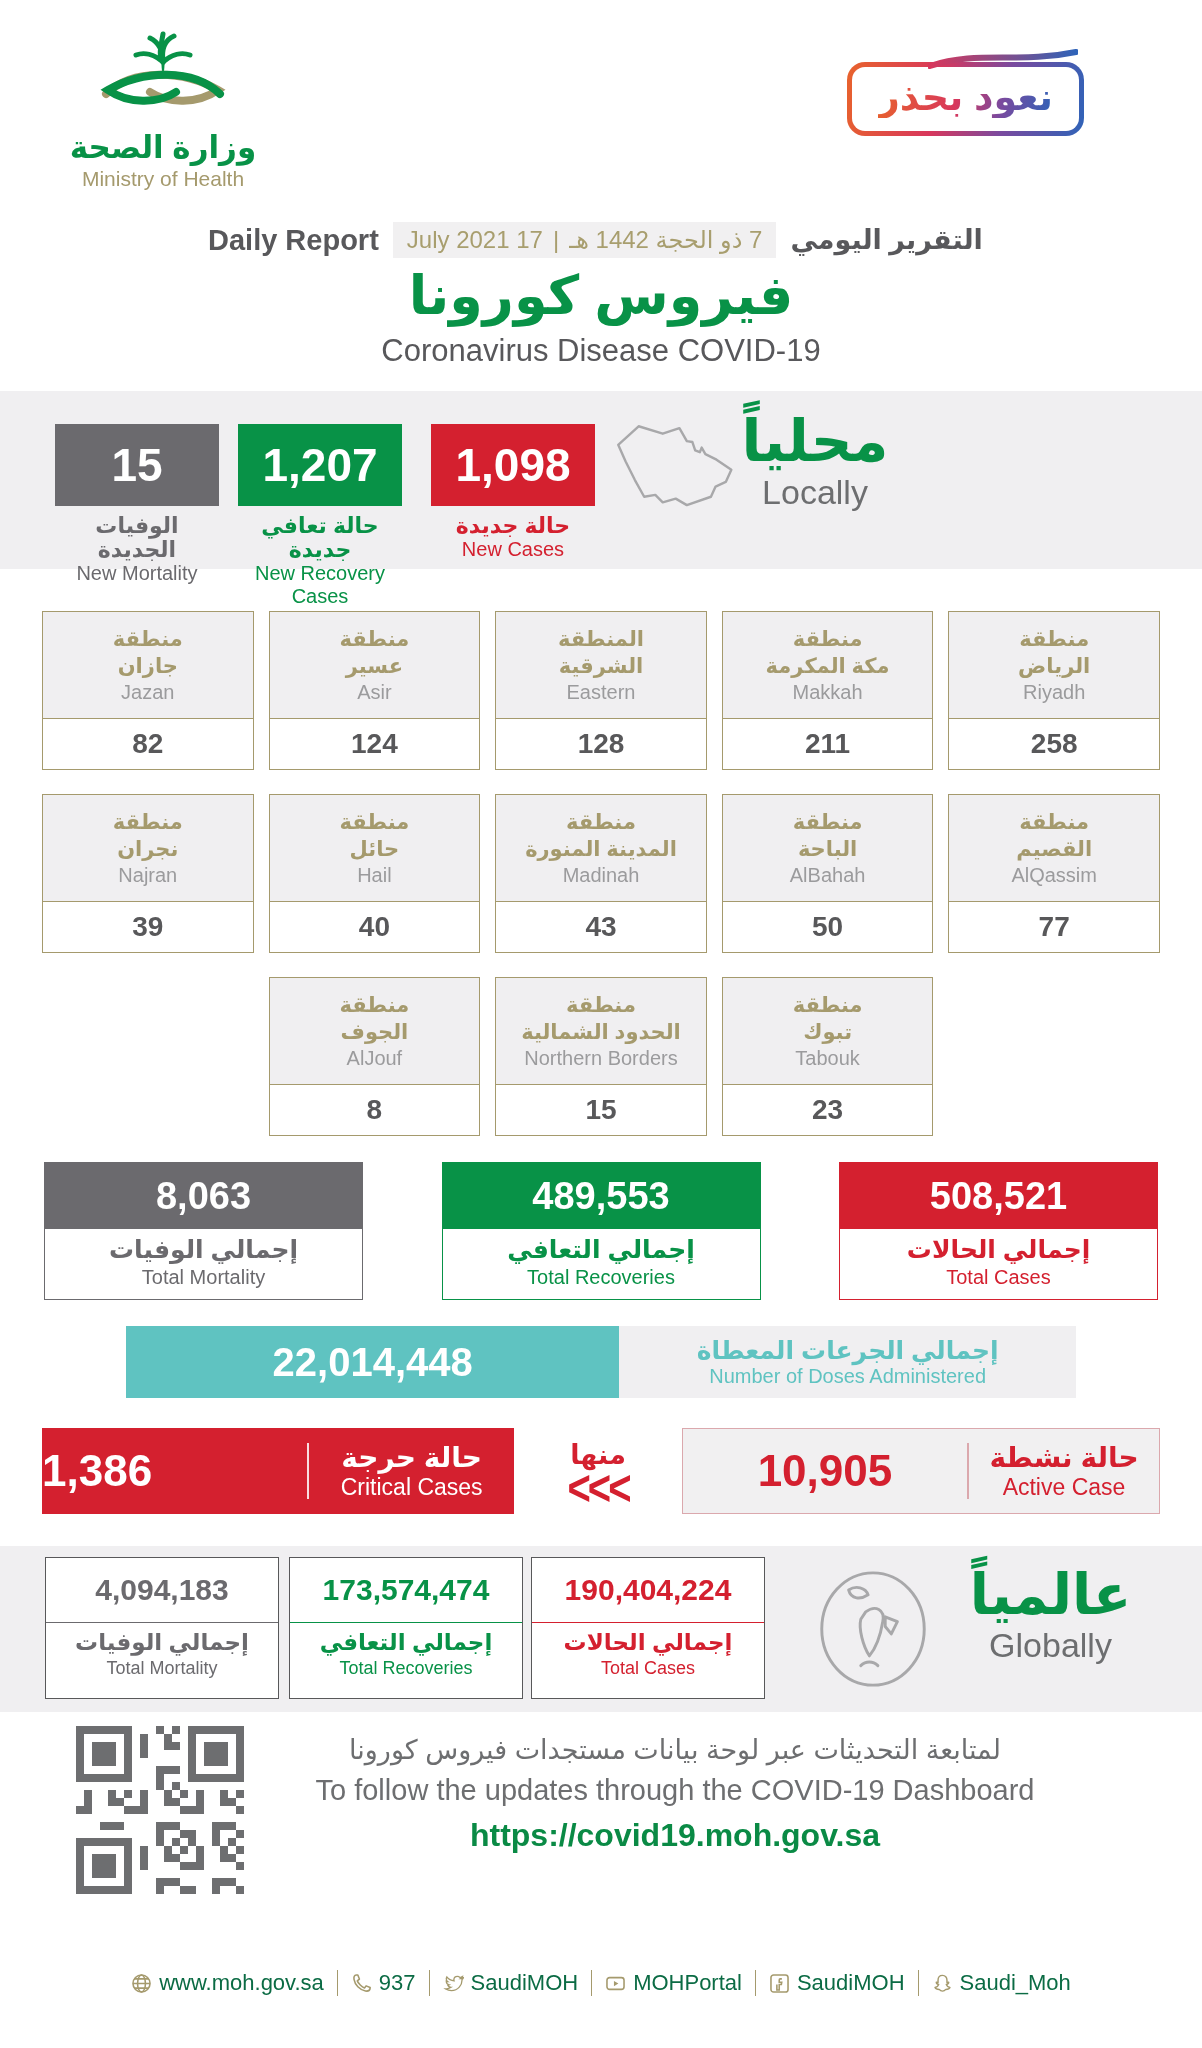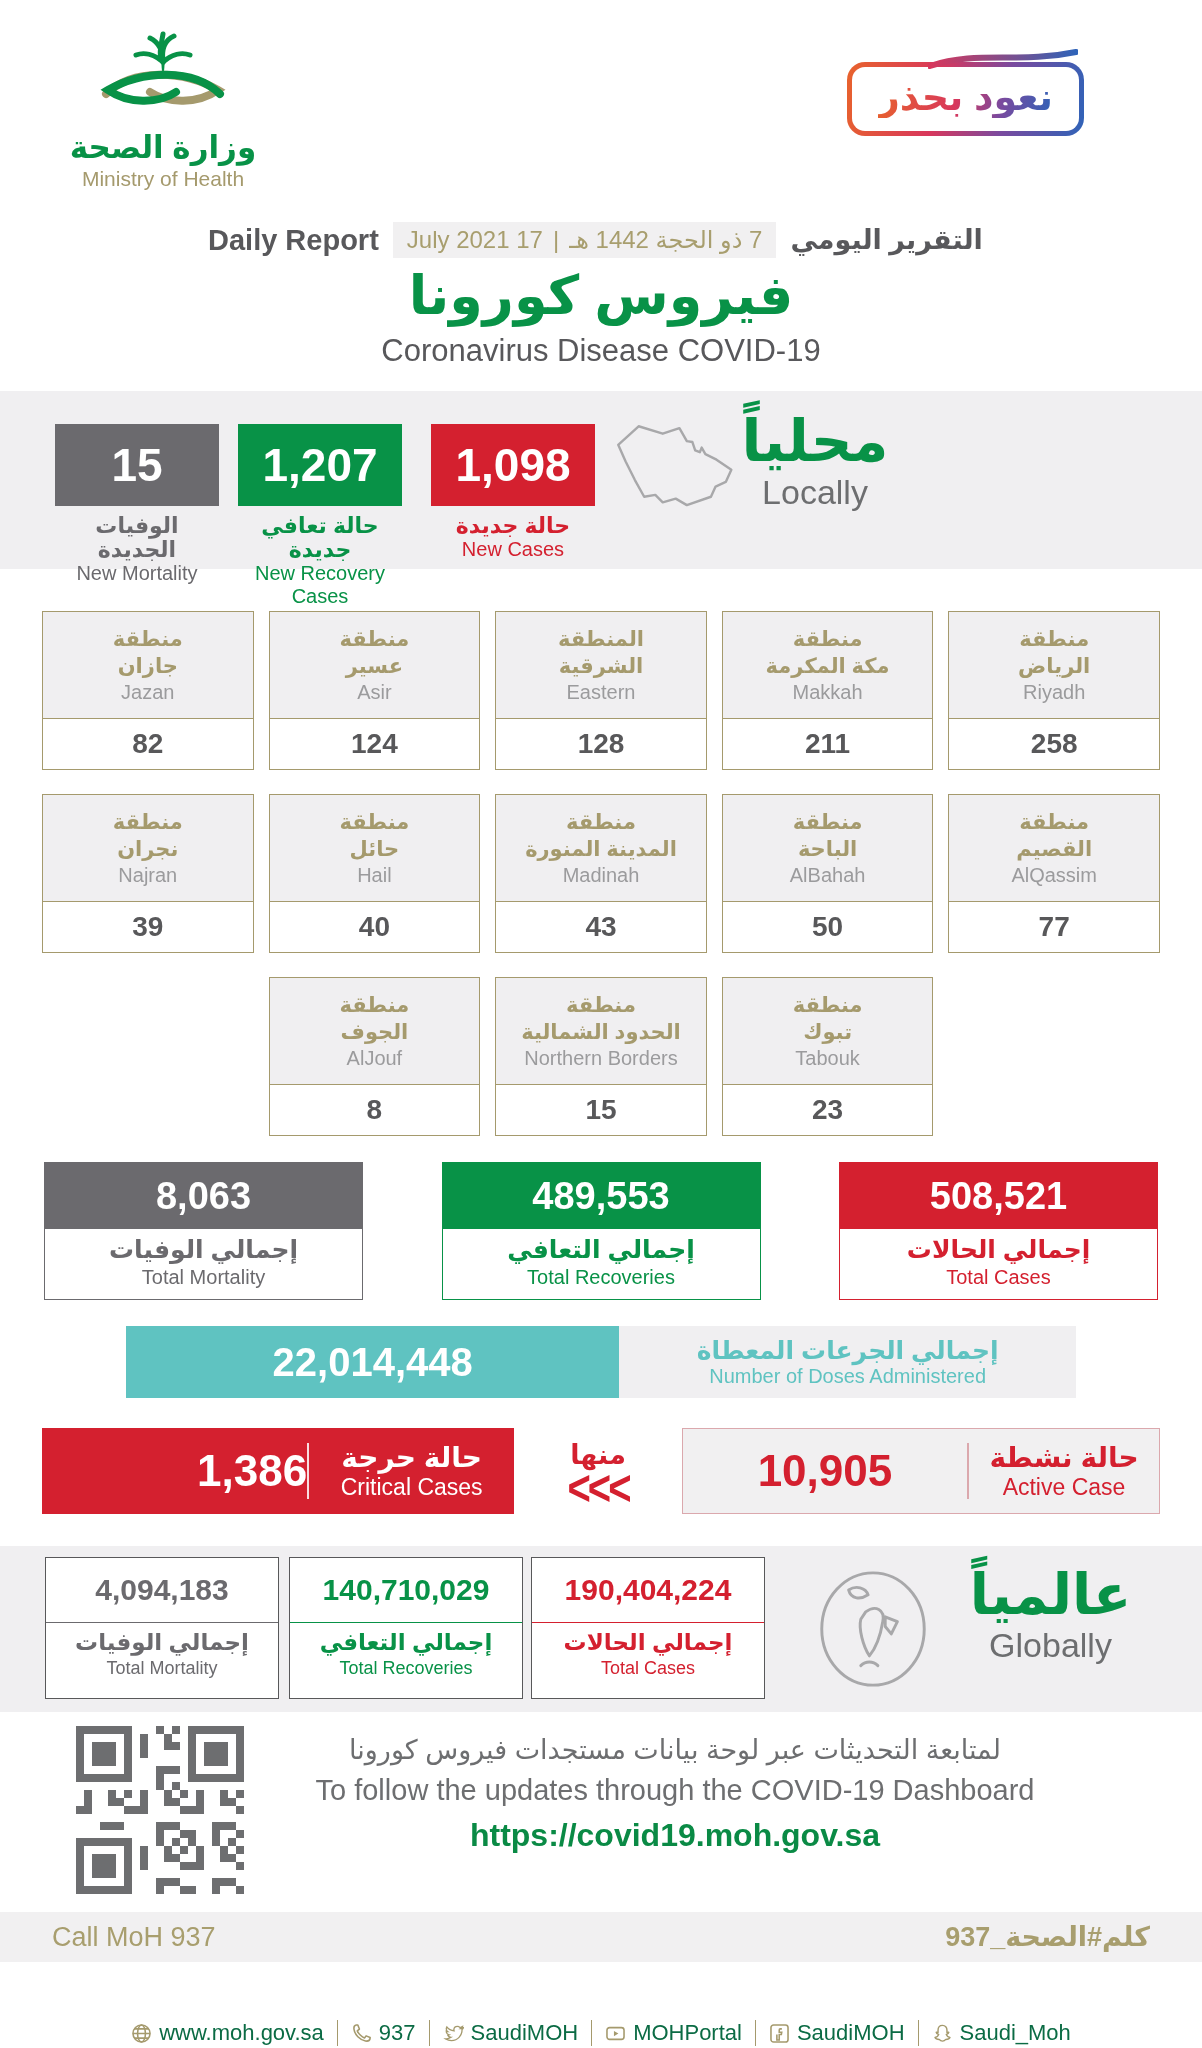--- a/index.html
+++ b/index.html
@@ -70,21 +70,21 @@
   .doses-num{flex:1.08;background:#5fc3c1;color:#fff;font-size:40px;font-weight:bold;
              display:flex;align-items:center;justify-content:center;}
   .doses-labels{flex:1;background:#f0eff1;color:#5fc3c1;display:flex;flex-direction:column;
                 align-items:center;justify-content:center;}
   .doses-ar{font-size:25px;font-weight:bold;direction:rtl;}
   .doses-en{font-size:20px;}
 
   
   .crit-row{display:flex;align-items:center;margin:30px 42px 0 42px;height:86px;}
   .crit-box{width:473px;height:86px;background:#d4202f;display:flex;align-items:center;color:#fff;}
-  .crit-num{flex:1;text-align:right;font-size:44px;font-weight:bold;margin-left:44px;}
+  .crit-num{flex:1;text-align:left;font-size:44px;font-weight:bold;}
   .vdiv{width:2px;height:56px;background:rgba(255,255,255,.85);}
   .crit-labels{width:205px;text-align:center;}
   .crit-ar{font-size:28px;font-weight:bold;direction:rtl;}
   .crit-en{font-size:23px;}
   .minha{width:168px;text-align:center;color:#d4202f;}
   .minha-ar{font-size:27px;font-weight:bold;direction:rtl;}
   .minha-chev{font-size:40px;font-weight:bold;letter-spacing:-3px;line-height:.8;transform:scaleY(1.25);}
   .active-box{width:477px;height:84px;background:#f1f0f1;border:1px solid #dba8ad;
               display:flex;align-items:center;color:#d4202f;}
   .active-num{flex:1;text-align:center;font-size:44px;font-weight:bold;}
@@ -367,21 +367,21 @@
 
   <div class="band global-band">
     <div class="gbox bd-gray" style="left:45px;">
       <div class="gbox-num c-gray bd-gray">4,094,183</div>
       <div class="gbox-labels">
         <div class="gbox-ar c-gray">إجمالي الوفيات</div>
         <div class="gbox-en c-gray">Total Mortality</div>
       </div>
     </div>
     <div class="gbox bd-green" style="left:289px;">
-      <div class="gbox-num c-green bd-green">140,710,029</div>
+      <div class="gbox-num c-green bd-green">173,574,474</div>
       <div class="gbox-labels">
         <div class="gbox-ar c-green">إجمالي التعافي</div>
         <div class="gbox-en c-green">Total Recoveries</div>
       </div>
     </div>
     <div class="gbox bd-red" style="left:531px;">
       <div class="gbox-num c-red bd-red">190,404,224</div>
       <div class="gbox-labels">
         <div class="gbox-ar c-red">إجمالي الحالات</div>
         <div class="gbox-en c-red">Total Cases</div>
@@ -501,24 +501,20 @@
         <rect x="17" y="20" width="1" height="1" fill="#6d6e70"></rect>
         <rect x="20" y="20" width="1" height="1" fill="#6d6e70"></rect>
       </svg>
     <div class="dash-text">
       <div class="dash-ar">لمتابعة التحديثات عبر لوحة بيانات مستجدات فيروس كورونا</div>
       <div class="dash-en">To follow the updates through the COVID-19 Dashboard</div>
       <a class="dash-url" href="#">https://covid19.moh.gov.sa</a>
     </div>
   </div>
 
-  <div class="call-bar">
-    <span>Call MoH 937</span>
-    <span class="call-ar">كلم#الصحة_937</span>
-  </div>
 
   <div class="footer">
     <span class="flink">
       <svg class="ficon" viewBox="0 0 16 16">
           <g fill="none" stroke="#a59a6d" stroke-width="1.2">
             <circle cx="8" cy="8" r="6.5"></circle>
             <ellipse cx="8" cy="8" rx="3" ry="6.5"></ellipse>
             <path d="M1.5 8h13M2.5 4.5h11M2.5 11.5h11"></path>
           </g>
         </svg>

